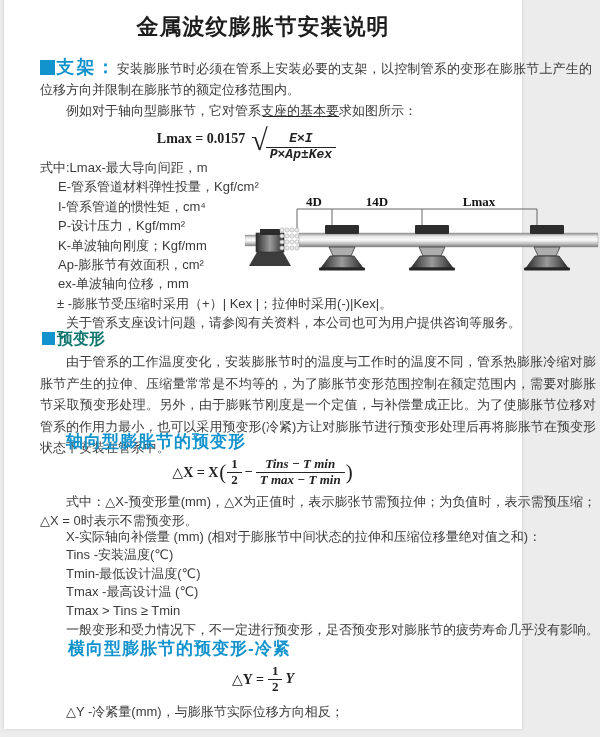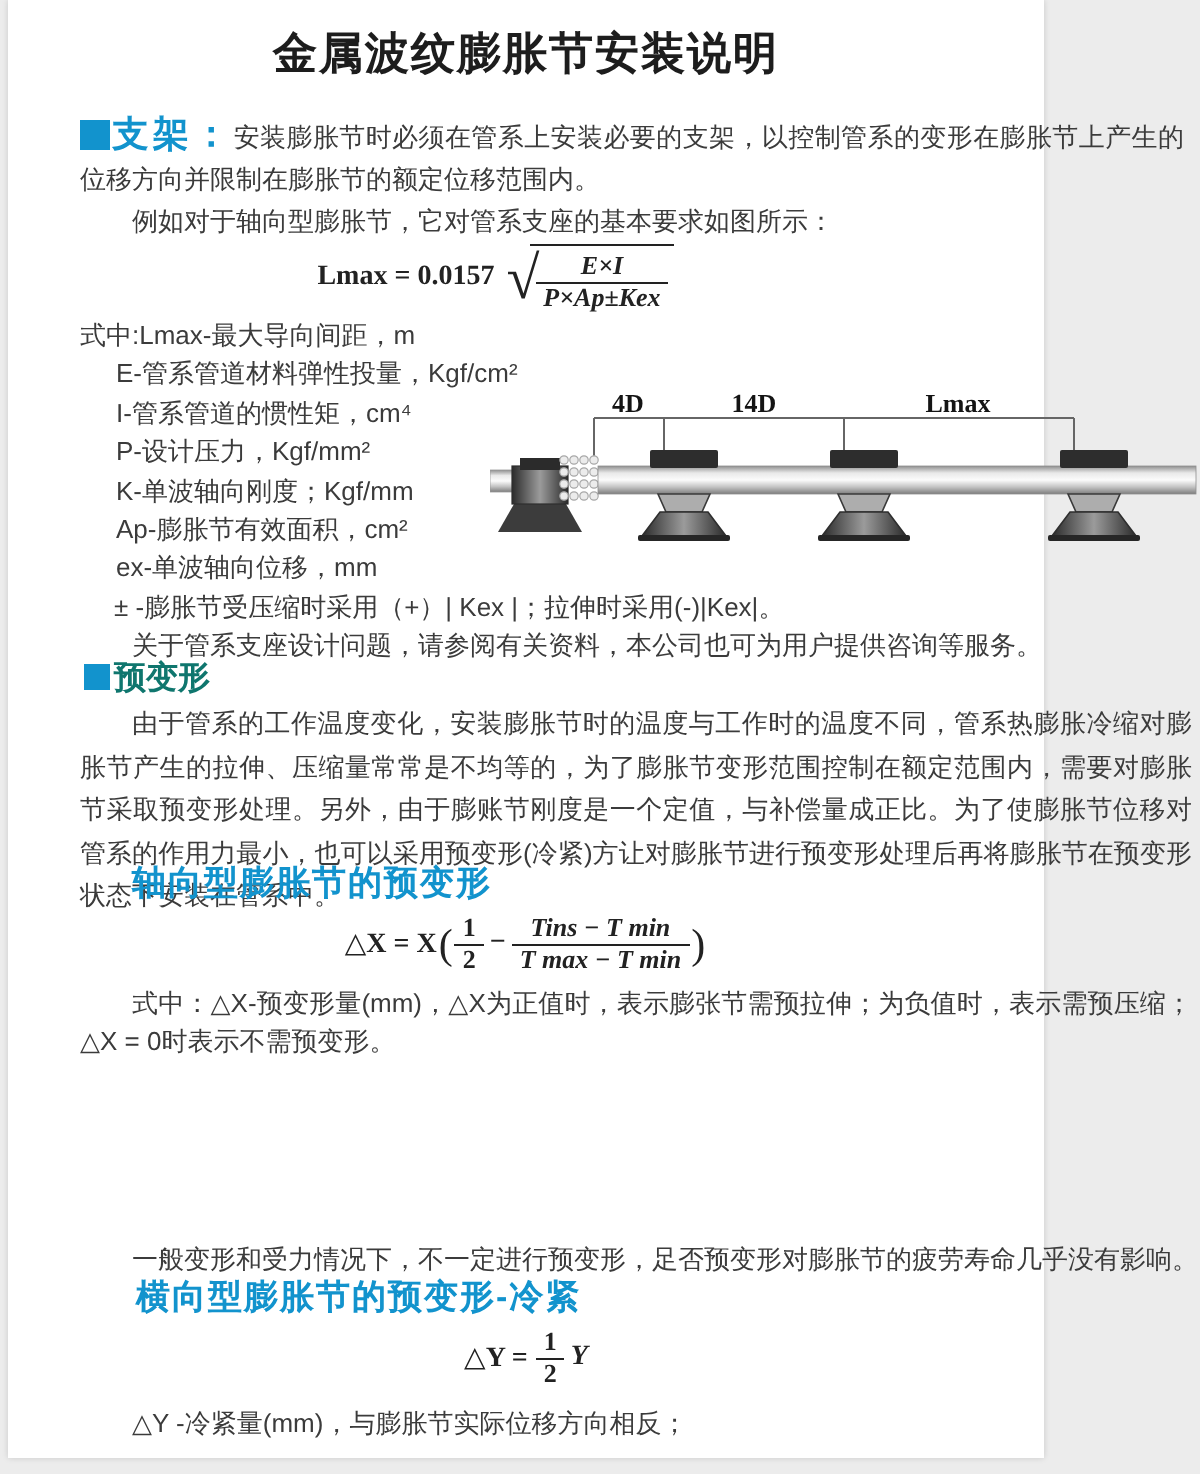--- a/index.html
+++ b/index.html
@@ -22,21 +22,21 @@
   .def-block .kex{padding-left:17px;}
   .def-block .consult{padding-left:26px;}
   .list-block{line-height:18.4px;font-size:13px;color:#3b3b3b;white-space:nowrap;}
   
   .fm{font-family:"Liberation Serif","DejaVu Serif",serif;font-weight:bold;color:#222;font-size:14px;display:flex;align-items:center;justify-content:center;}
   .fm .it{font-style:italic;}
   .frac{display:inline-flex;flex-direction:column;text-align:center;line-height:1.1;font-size:13px;}
   .frac .fn{border-bottom:1px solid #222;padding:0 4px;}
   .frac .fd{padding:0 4px;}
   .rsign{font-size:30px;font-weight:400;line-height:0.9;}
-  .rbody{border-top:1.6px solid #222;margin-left:-5px;padding:3px 3px 0 3px;}
+  .rbody{border-top:1.6px solid #222;margin-left:-5px;padding:13px 3px 0 3px;font-family:Liberation Mono, monospace;}
   .paren{font-size:21px;font-weight:400;line-height:1;padding:0 1px;}
   .gap{width:6px;}
   svg text{font-family:"Liberation Serif","DejaVu Serif",serif;font-weight:bold;font-size:13px;fill:#141414;}
 </style>
 </head>
 <body>
 
 <div class="page">
   <div class="sheet">
 
@@ -165,20 +165,27 @@
       <span style="padding:0 3px;">−</span>
       <span class="frac it">
         <span class="fn">Tins − T min</span>
         <span class="fd">T max − T min</span>
       </span>
       <span class="paren">)</span>
     </div>
 
     <div class="abs body-text para indent" style="top:492px;left:36px;width:556px;line-height:19px;">式中：△X-预变形量(mm)，△X为正值时，表示膨张节需预拉伸；为负值时，表示需预压缩；△X = 0时表示不需预变形。</div>
 
+    <div class="abs list-block" style="top:528px;left:62px;">
+      <div>X-实际轴向补偿量 (mm) (相对于膨胀节中间状态的拉伸和压缩位移量绝对值之和)：</div>
+      <div>Tins -安装温度(℃)</div>
+      <div>Tmin-最低设计温度(℃)</div>
+      <div>Tmax -最高设计温 (℃)</div>
+      <div>Tmax &gt; Tins ≥ Tmin</div>
+    </div>
     <div class="abs body-text" style="top:619px;left:62px;white-space:nowrap;">一般变形和受力情况下，不一定进行预变形，足否预变形对膨胀节的疲劳寿命几乎没有影响。</div>
 
     <div class="abs h-sub" style="top:637px;left:40px;margin-left:24px;">横向型膨胀节的预变形-冷紧</div>
 
     <div class="abs fm" style="top:664px;left:0;right:0;height:30px;">
       <span>△Y =</span>
       <span class="gap" style="width:4px;"></span>
       <span class="frac">
         <span class="fn">1</span>
         <span class="fd">2</span>

